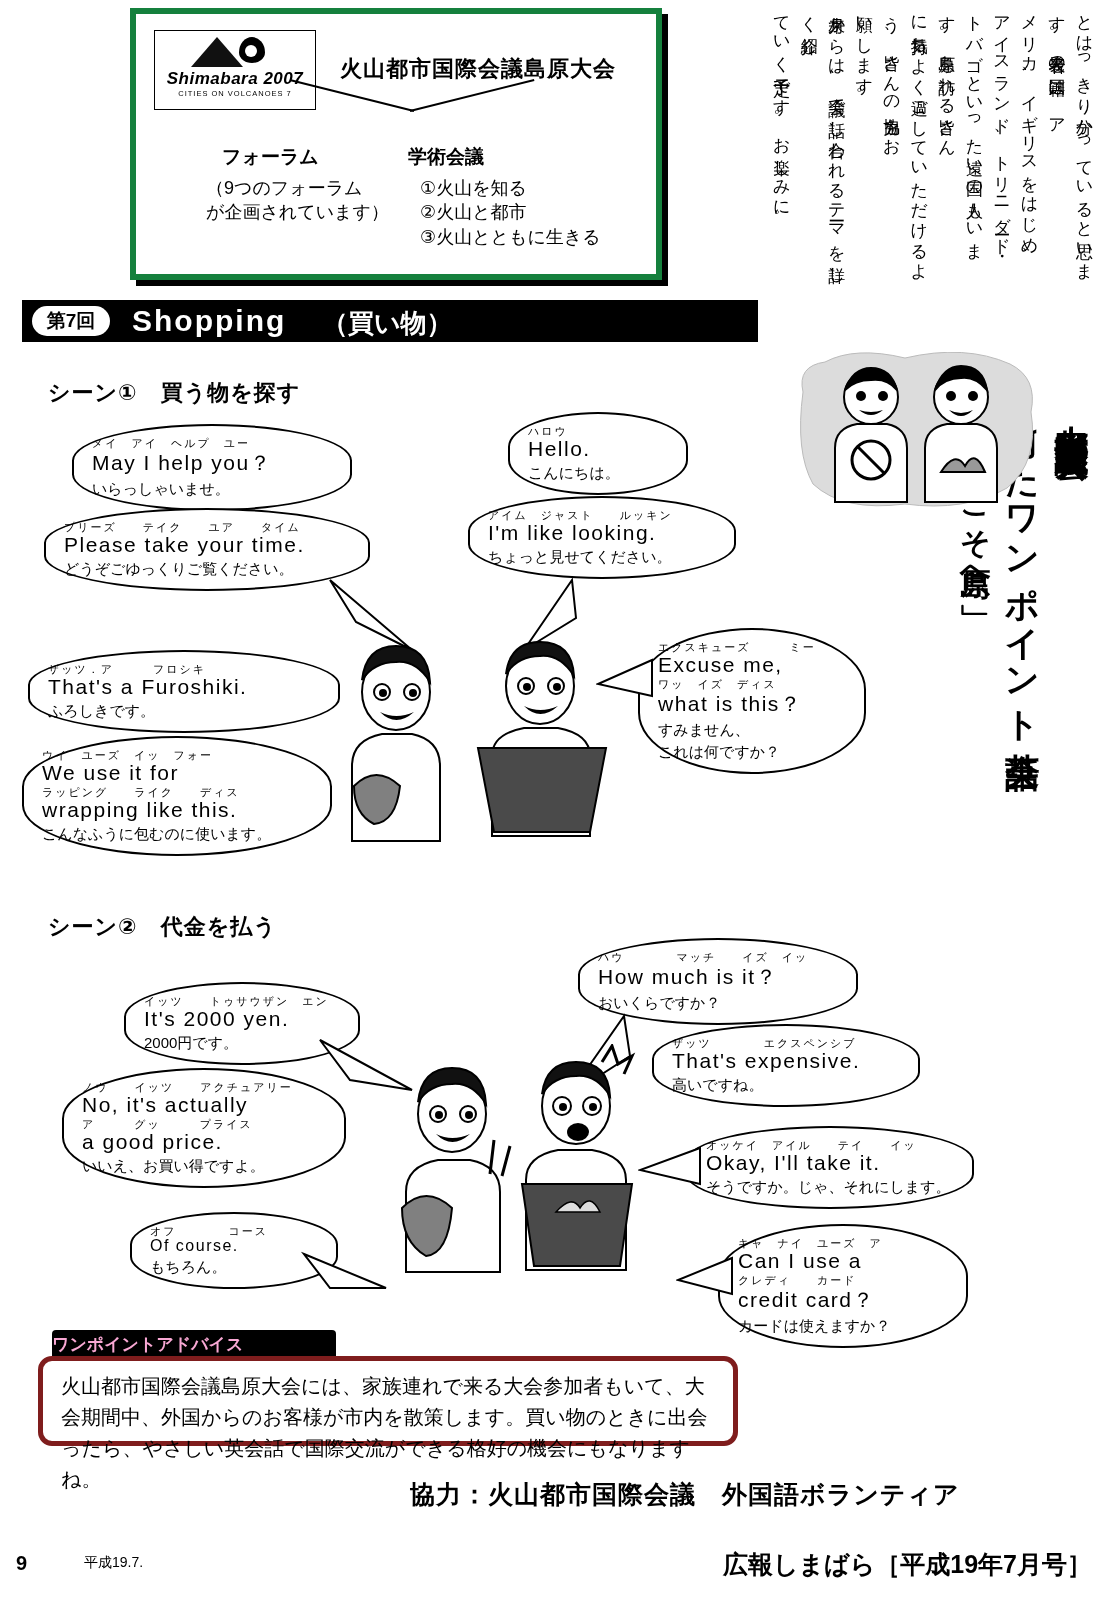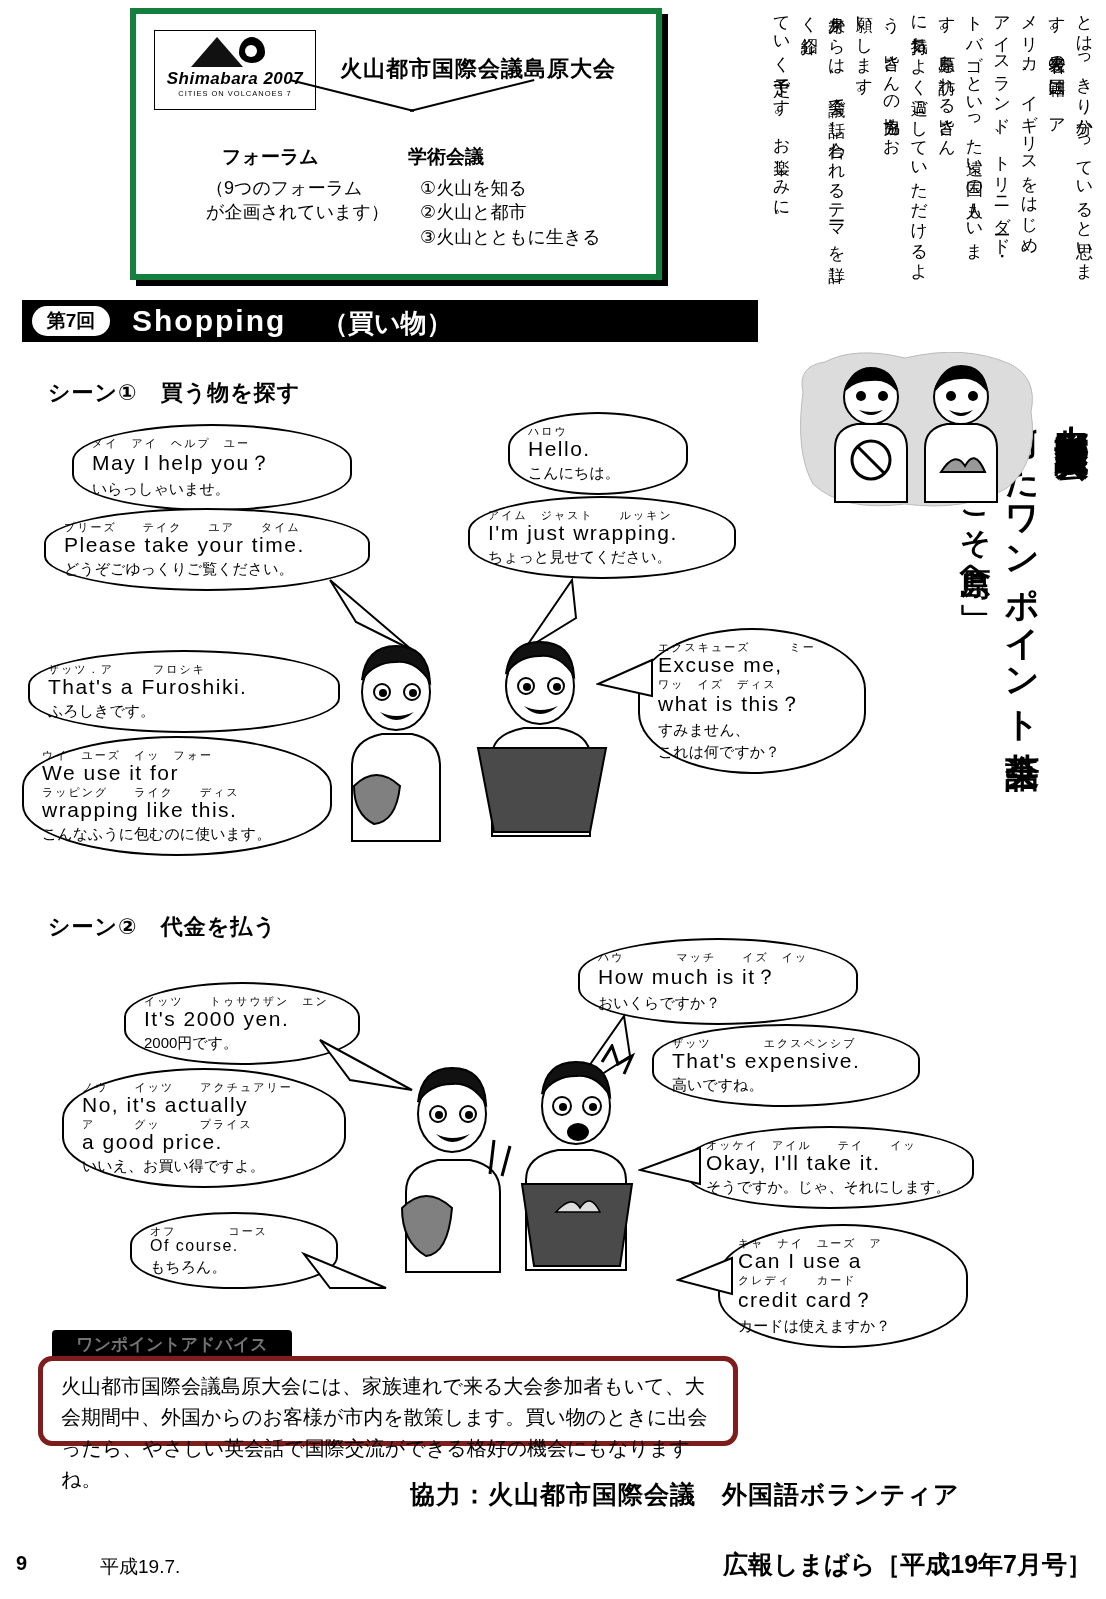--- a/index.html
+++ b/index.html
@@ -97,35 +97,35 @@
   .bub .ruby{font-size:11px;letter-spacing:2px;margin-bottom:-2px;}
   .bub .en{font-size:21px;letter-spacing:1.5px;white-space:nowrap;}
   .bub .jp{font-size:15px;margin-top:3px;}
   .bub.small .en{font-size:16px;}
 
   
   .char{position:absolute;}
 
   
   .advice-tab{
-    position:absolute;left:52px;top:1330px;width:240px;height:30px;background:#000;
-    color:#737373;font-size:17px;font-weight:bold;text-align:center;line-height:30px;
+    position:absolute;left:52px;top:1330px;width:284px;height:30px;background:#000;
+    color:#f9a8d4;font-size:17px;font-weight:bold;line-height:30px;
     border-radius:4px;
   }
   .advice-box{
     position:absolute;left:38px;top:1356px;width:700px;height:90px;
     border:5px solid #7f1d1d;border-radius:14px;padding:10px 18px;box-sizing:border-box;
     font-size:20px;line-height:1.55;
     font-family:"Liberation Serif","DejaVu Serif",serif;
   }
   .credit{
     position:absolute;left:410px;top:1478px;font-size:25px;font-weight:bold;letter-spacing:1px;
   }
   .foot-left{position:absolute;left:16px;top:1552px;font-size:20px;font-weight:bold;}
-  .foot-date{position:absolute;left:84px;top:1554px;font-size:19px;margin-left:16px;}
+  .foot-date{position:absolute;left:84px;top:1554px;font-size:14px;}
   .foot-right{position:absolute;right:14px;top:1548px;font-size:25px;font-weight:bold;}
 </style>
 </head>
 <body>
 
 <div class="page">
 
   <div class="top-box">
     <div class="logo">
       <div class="mtn"></div>
@@ -218,21 +218,21 @@
   </div>
 
   <div class="bub" style="left:508px;top:412px;width:180px;">
     <div class="ruby">ハロウ</div>
     <div class="en">Hello.</div>
     <div class="jp">こんにちは。</div>
   </div>
 
   <div class="bub" style="left:468px;top:496px;width:268px;">
     <div class="ruby">アイム　ジャスト　　ルッキン</div>
-    <div class="en">I'm just wrapping.</div>
+    <div class="en">I'm like looking.</div>
     <div class="jp">ちょっと見せてください。</div>
     <svg style="position:absolute;left:42px;top:78px;" width="80" height="80" viewBox="0 0 80 80">
         <path d="M60 4 L12 74 L64 42 Z" fill="#fff" stroke="#000" stroke-width="2"></path>
       </svg>
   </div>
 
   <div class="bub" style="left:28px;top:650px;width:312px;">
     <div class="ruby">ザッツ．ア　　　フロシキ</div>
     <div class="en">That's a Furoshiki.</div>
     <div class="jp">ふろしきです。</div>

